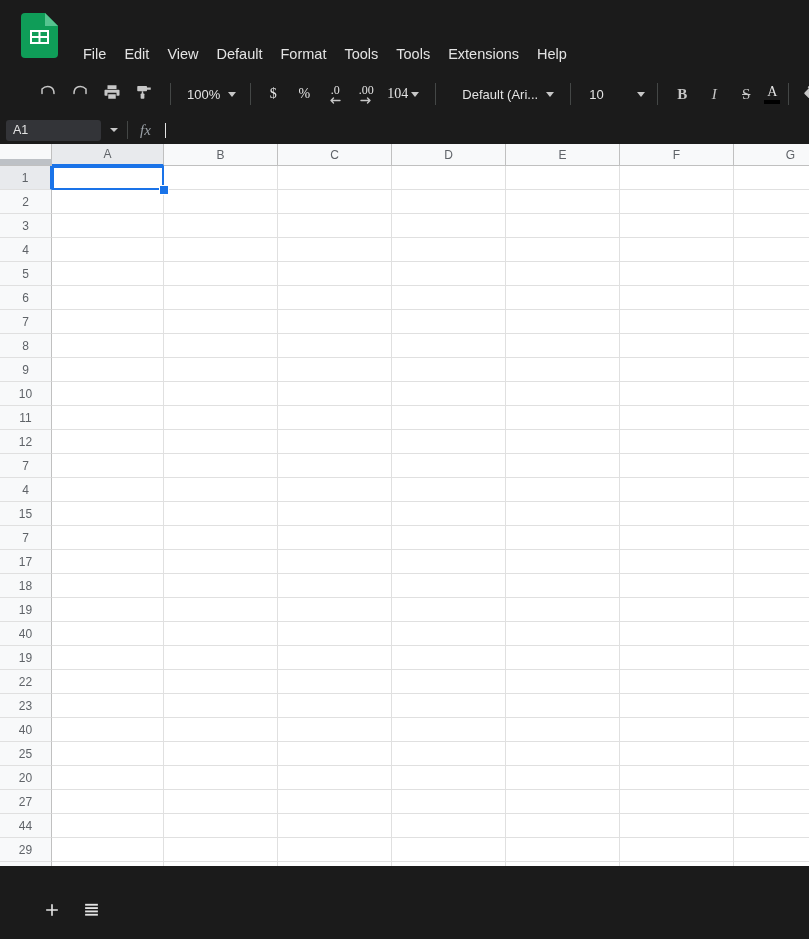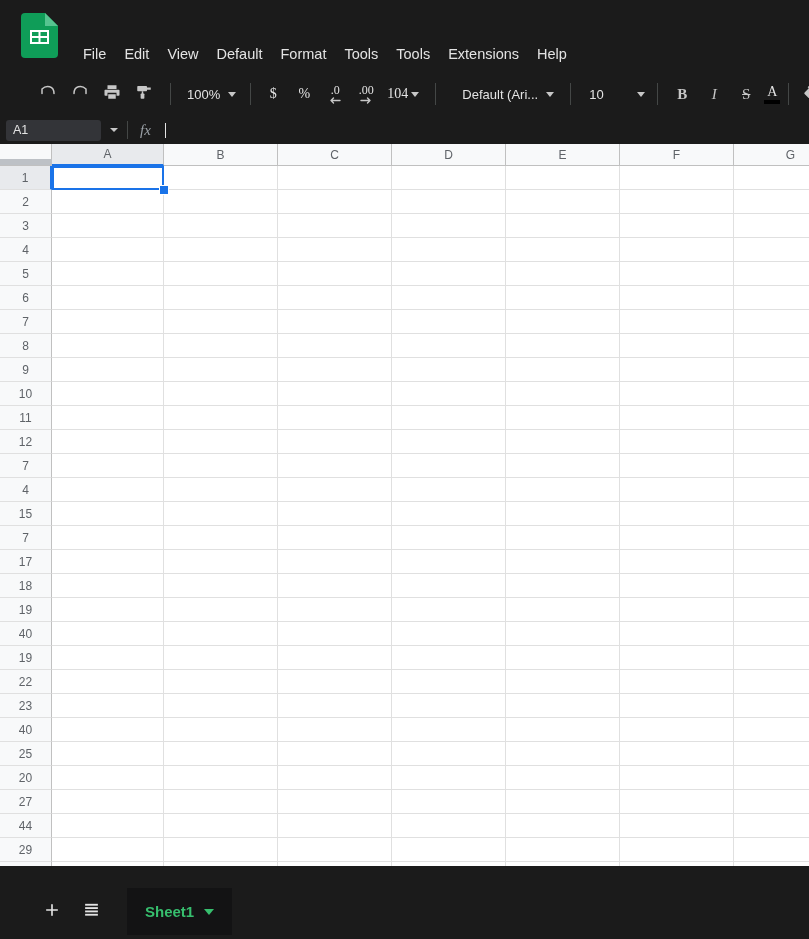--- a/index.html
+++ b/index.html
@@ -962,19 +962,15 @@
       <span>
         <svg width="17" height="17" viewBox="0 0 24 24" fill="#e3e3e3">
           <rect x="3" y="4" width="18" height="2.6"></rect>
           <rect x="3" y="8.7" width="18" height="2.6"></rect>
           <rect x="3" y="13.4" width="18" height="2.6"></rect>
           <rect x="3" y="18.1" width="18" height="2.6"></rect>
         </svg>
       </span>
     </div>
 
-    <div class="sheet-tab">
-      <span class="sheet-tab-name">Sheet1</span>
-      <span class="sheet-caret"></span>
-    </div>
   </div>
 
 </div>
 
 </body></html>

